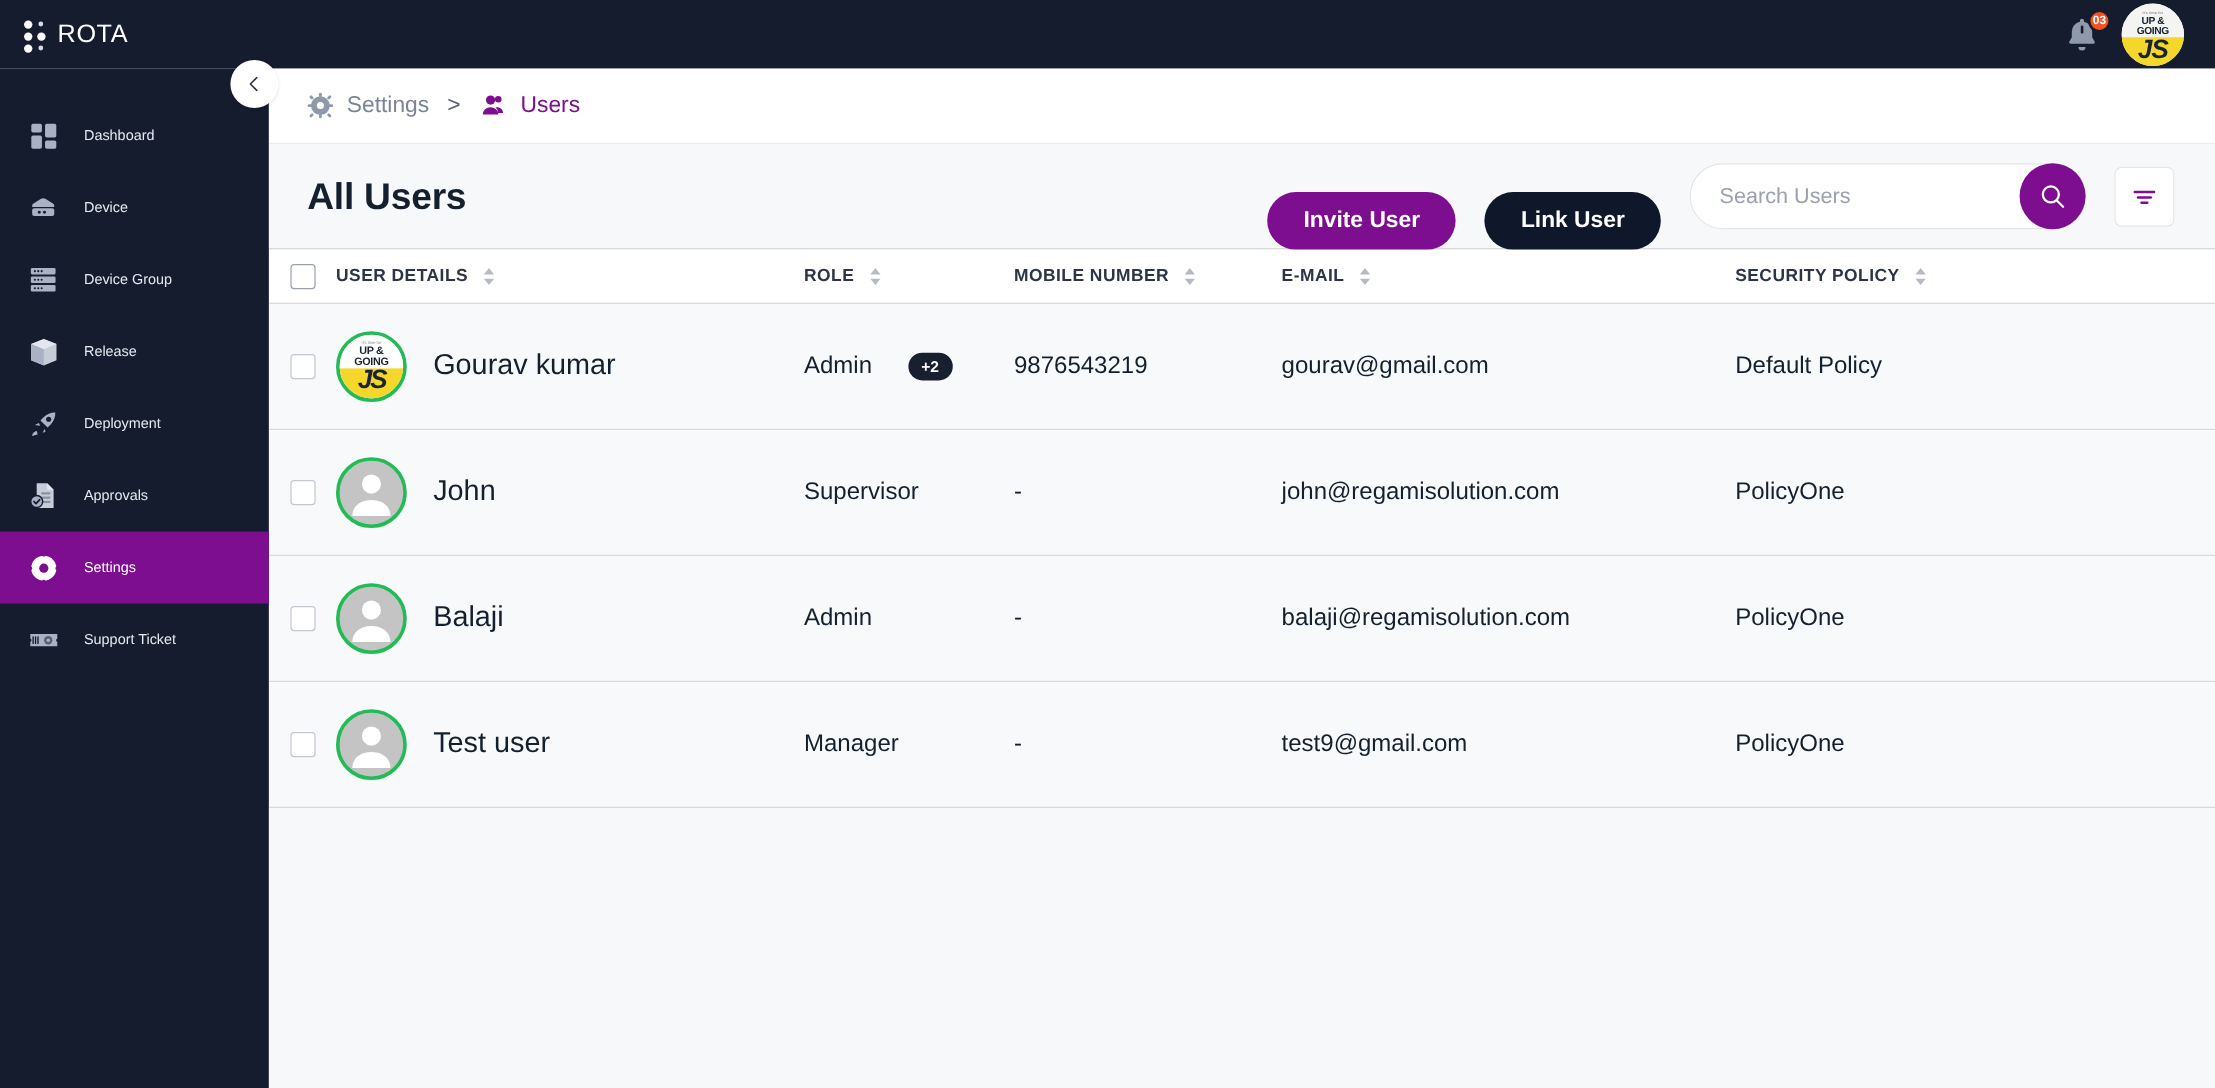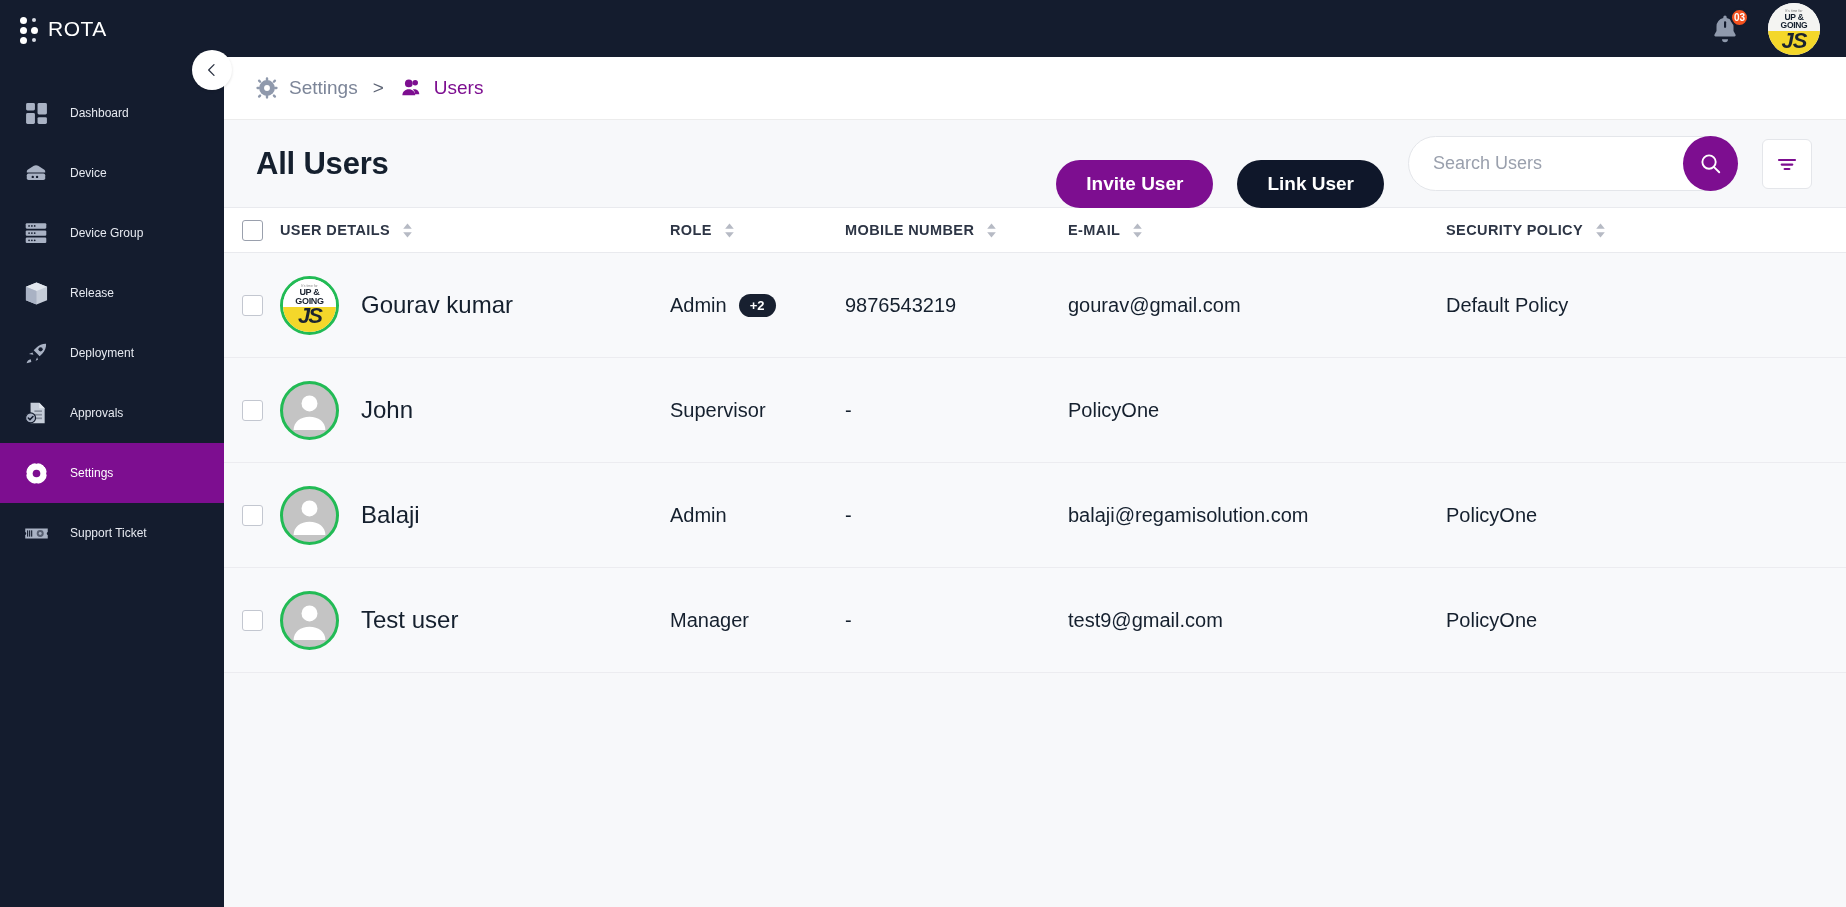--- a/index.html
+++ b/index.html
@@ -22,21 +22,21 @@
   .brand-dots { width: 22px; height: 26px; position: relative; }
   .brand-dots i {
     position: absolute; border-radius: 50%; background: #ffffff; display: block;
   }
   .brand-dots i.b { width: 7px; height: 7px; }
   .brand-dots i.s { width: 4px; height: 4px; background: #d7dbe4; }
   .brand-name {
     color: #ffffff; font-size: 21px; font-weight: 400; letter-spacing: .5px;
   }
   .topbar-right {
-    margin-left: auto; display: flex; align-items: center; gap: 26px; padding-right: 26px;
+    margin-left: auto; display: flex; align-items: center; gap: 16px; padding-right: 26px;
   }
   .bell-wrap { position: relative; width: 34px; height: 36px; cursor: pointer; }
   .badge-count {
     position: absolute; top: -3px; right: -7px;
     background: #f4511e; color: #fff; font-size: 10px; font-weight: 700;
     min-width: 19px; height: 19px; border-radius: 50%;
     display: flex; align-items: center; justify-content: center;
     border: 2px solid #141c2e;
   }
   .user-avatar {
@@ -135,21 +135,21 @@
     display: flex; align-items: center; height: 46px;
     border-top: 1px solid #e9eaee; border-bottom: 1px solid #e9eaee;
     background: #ffffff;
   }
   .trow {
     display: flex; align-items: center; height: 105px;
     border-bottom: 1px solid #ececf0; background: #f8f9fb;
   }
   .c-check { width: 56px; flex: 0 0 56px; display: flex; align-items: center; justify-content: center; }
   .c-user  { width: 390px; flex: 0 0 390px; display: flex; align-items: center; gap: 22px; }
-  .c-role  { width: 175px; flex: 0 0 175px; display: flex; align-items: flex-end; gap: 12px; }
+  .c-role  { width: 175px; flex: 0 0 175px; display: flex; align-items: flex-end; gap: 30px; }
   .c-mob   { width: 223px; flex: 0 0 223px; }
   .c-mail  { width: 378px; flex: 0 0 378px; }
   .c-pol   { flex: 1 1 auto; }
 
   .thead .c-user, .thead .c-role, .thead .c-mob, .thead .c-mail, .thead .c-pol {
     display: flex; align-items: center; gap: 12px;
   }
   .th-label {
     font-size: 14.5px; font-weight: 700; color: #2d3545;
     letter-spacing: .4px; white-space: nowrap;
@@ -510,20 +510,21 @@
                 <circle cx="30" cy="22" r="9" fill="#ffffff"></circle>
                 <path d="M12 52c0-9.4 8-15 18-15s18 5.6 18 15z" fill="#ffffff"></path>
               </svg>
             </div>
             <span class="user-name">John</span>
           </div>
           <div class="c-role">
             <span class="role-txt">Supervisor</span>
           </div>
           <div class="c-mob cell-txt">-</div>
+          <div class="c-mail cell-txt">john@regamisolution.com</div>
           <div class="c-pol cell-txt">PolicyOne</div>
         </div>
 
         <div class="trow">
           <div class="c-check">
             <div class="cbox"></div>
           </div>
           <div class="c-user">
             <div class="avatar-ring">
               <svg class="person-svg" viewBox="0 0 60 60">

